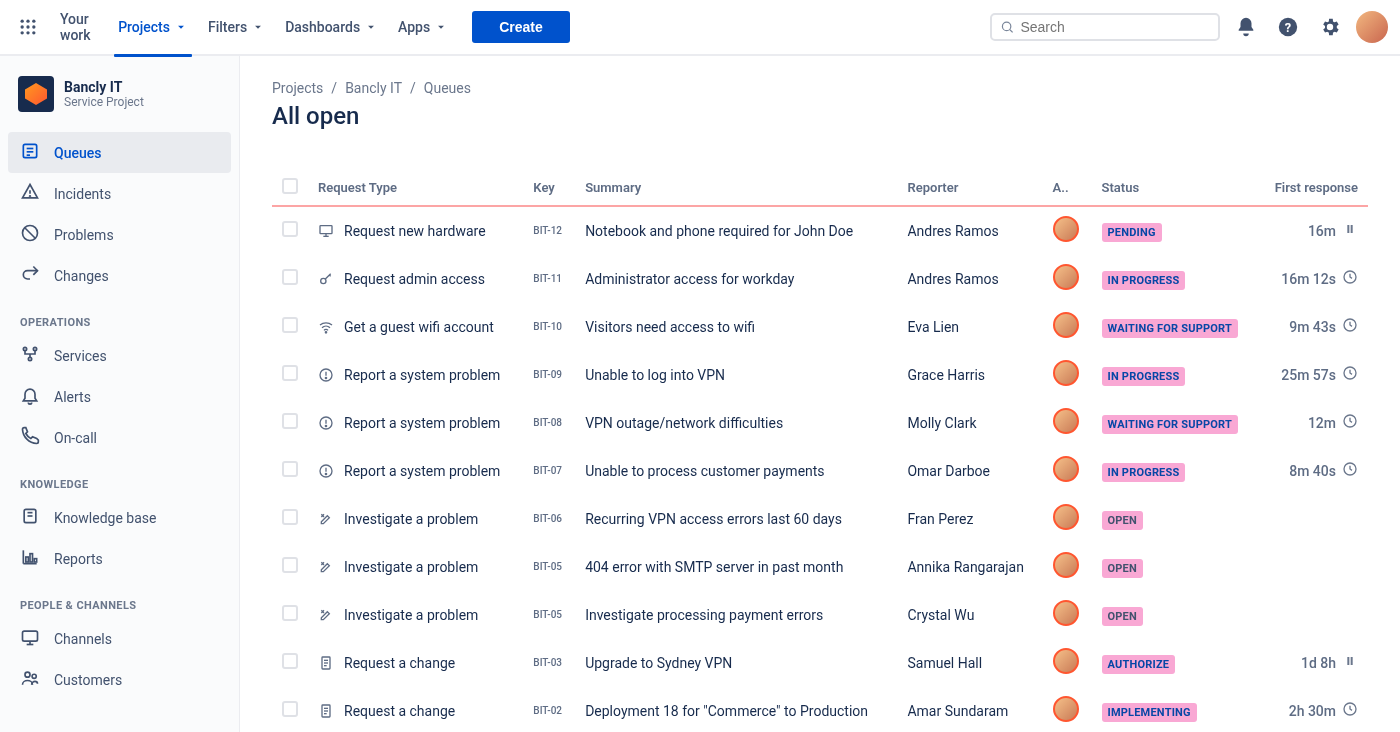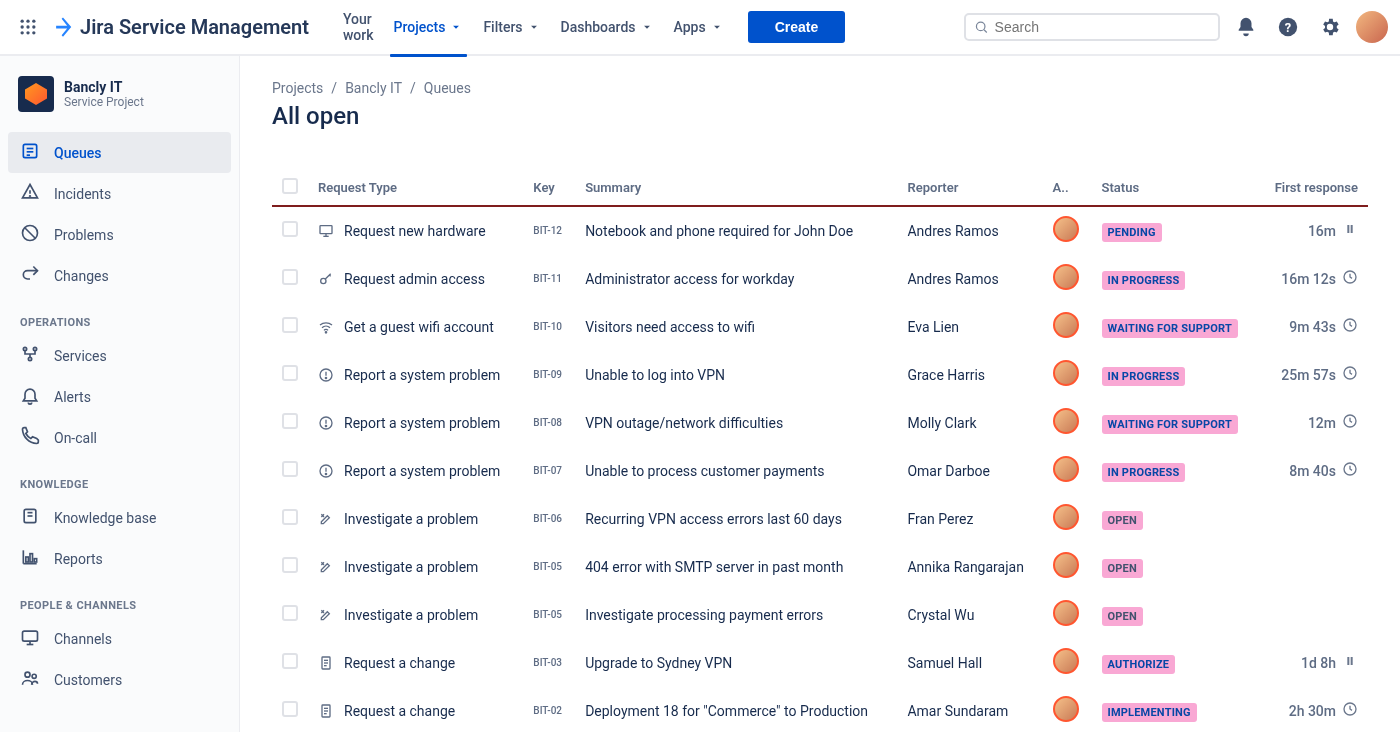--- a/index.html
+++ b/index.html
@@ -8,42 +8,42 @@
 .app-switcher { width: 32px; height: 32px; display: flex; align-items: center; justify-content: center; cursor: pointer; border-radius: 3px; color: #42526E; }
 .logo { display: flex; align-items: center; gap: 6px; font-weight: 600; font-size: 20px; color: #253858; cursor: pointer; margin-right: 18px; }
 .logo svg { width: 22px; height: 22px; }
 .nav-items { display: flex; align-items: center; gap: 4px; flex: 1; }
 .nav-item { padding: 16px 8px; height: 56px; display: flex; align-items: center; gap: 4px; color: #42526E; font-weight: 500; cursor: pointer; position: relative; }
 .nav-item.active { color: #0052CC; }
 .nav-item.active::after { content: ""; position: absolute; bottom: -2px; left: 4px; right: 4px; height: 3px; background: #0052CC; border-radius: 1px; }
 .nav-item svg { width: 14px; height: 14px; }
 .create-btn { background: #0052CC; color: #fff; border: none; padding: 8px 27px; font-weight: 600; border-radius: 3px; cursor: pointer; margin-left: 8px; font-size: 14px; }
 .top-right { display: flex; align-items: center; gap: 10px; }
-.search-box { display: flex; align-items: center; border: 2px solid #DFE1E6; border-radius: 5px; padding: 4px 8px; width: 256px; color: #7A869A; gap: 6px; }
+.search-box { display: flex; align-items: center; border: 2px solid #DFE1E6; border-radius: 5px; padding: 4px 8px; width: 230px; color: #7A869A; gap: 6px; }
 .search-box input { border: none; outline: none; width: 100%; font-size: 14px; color: #172B4D; }
 .top-icon { width: 32px; height: 32px; display: flex; align-items: center; justify-content: center; color: #42526E; cursor: pointer; border-radius: 50%; }
 .avatar-img { width: 32px; height: 32px; border-radius: 50%; background: linear-gradient(135deg,#F2B880,#C9654E); cursor: pointer; }
 .layout { display: flex; height: calc(100vh - 56px); }
 .sidebar { width: 240px; background: #FAFBFC; border-right: 1px solid #ebecf0; padding: 20px 8px; overflow-y: auto; }
 .project-head { display: flex; align-items: center; gap: 10px; padding: 0 10px 20px; }
 .project-icon { width: 36px; height: 36px; border-radius: 4px; background: #172B4D; display: flex; align-items: center; justify-content: center; }
 .project-icon-inner { width: 22px; height: 22px; background: linear-gradient(135deg,#FF991F,#FF5630); clip-path: polygon(50% 0,100% 30%,100% 70%,50% 100%,0 70%,0 30%); }
 .project-title { font-weight: 700; font-size: 14px; color: #172B4D; }
 .project-sub { font-size: 12px; color: #6B778C; }
 .side-item { display: flex; align-items: center; gap: 14px; padding: 9px 12px; color: #42526E; cursor: pointer; border-radius: 4px; font-weight: 400; }
 .side-item.active { background: #E9EBEF; color: #0052CC; font-weight: 500; }
 .side-item svg { width: 20px; height: 20px; flex-shrink: 0; }
 .side-group { font-size: 11px; font-weight: 700; color: #6B778C; padding: 20px 12px 6px; letter-spacing: .4px; }
 .main { flex: 1; overflow-y: auto; padding: 24px 32px; }
 .breadcrumb { display: flex; gap: 8px; align-items: center; color: #6B778C; font-size: 14px; margin-bottom: 6px; }
 .breadcrumb a { color: #6B778C; text-decoration: none; cursor: pointer; }
 .breadcrumb .sep { color: #6B778C; }
 .page-title { font-size: 24px; font-weight: 500; color: #172B4D; margin-bottom: 40px; }
 table { width: 100%; border-collapse: collapse; }
-thead th { text-align: left; font-weight: 600; font-size: 13px; color: #5E6C84; padding: 8px 10px; border-bottom: 2px solid #7f1d1d; white-space: nowrap; }
+thead th { text-align: left; font-weight: 600; font-size: 13px; color: #5E6C84; padding: 8px 10px; border-bottom: 2px solid #fca5a5; white-space: nowrap; }
 tbody td { padding: 9px 10px; border-bottom: 1px solid transparent; vertical-align: middle; font-size: 14px; color: #172B4D; white-space: nowrap; }
 .checkbox { width: 16px; height: 16px; border: 2px solid #DFE1E6; border-radius: 3px; display: inline-block; cursor: pointer; }
 .req-type { display: flex; align-items: center; gap: 10px; }
 .rt-icon { width: 16px; height: 16px; display: flex; align-items: center; justify-content: center; color: #5E6C84; }
 .key { color: #5E6C84; font-weight: 500; font-size: 10px; }
 .asg-avatar { width: 26px; height: 26px; border-radius: 50%; display: inline-block; border: 2px solid #FF5630; background: linear-gradient(135deg,#F5C089,#C97A56); }
 .status-badge { font-size: 11px; font-weight: 700; padding: 3px 6px; border-radius: 3px; letter-spacing: .2px; }
 .st-blue { background: #f9a8d4; color: #0747A6; }
 .st-gray { background: #f9a8d4; color: #42526E; }
 .resp { text-align: right; display: flex; align-items: center; justify-content: flex-end; gap: 6px; color: #5E6C84; font-weight: 500; }
@@ -60,26 +60,20 @@
         <circle cx="12" cy="5" r="2"></circle>
         <circle cx="19" cy="5" r="2"></circle>
         <circle cx="5" cy="12" r="2"></circle>
         <circle cx="12" cy="12" r="2"></circle>
         <circle cx="19" cy="12" r="2"></circle>
         <circle cx="5" cy="19" r="2"></circle>
         <circle cx="12" cy="19" r="2"></circle>
         <circle cx="19" cy="19" r="2"></circle>
       </svg>
   </div>
-  <div class="logo">
-    <svg viewBox="0 0 32 32">
-        <path fill="#2684FF" d="M16 2 L28 16 L16 30 L14 28 L22 18 L6 18 L6 14 L22 14 L14 4 Z"></path>
-      </svg>
-    <span>Jira Service Management</span>
-  </div>
   <div class="nav-items" id="nav-items">
       <div class="nav-item">
         <span>Your work</span>
       </div>
       <div class="nav-item active">
         <span>Projects</span>
         <svg viewBox="0 0 24 24" fill="currentColor">
           <path d="M7 10l5 5 5-5z"></path>
         </svg>
       </div>

